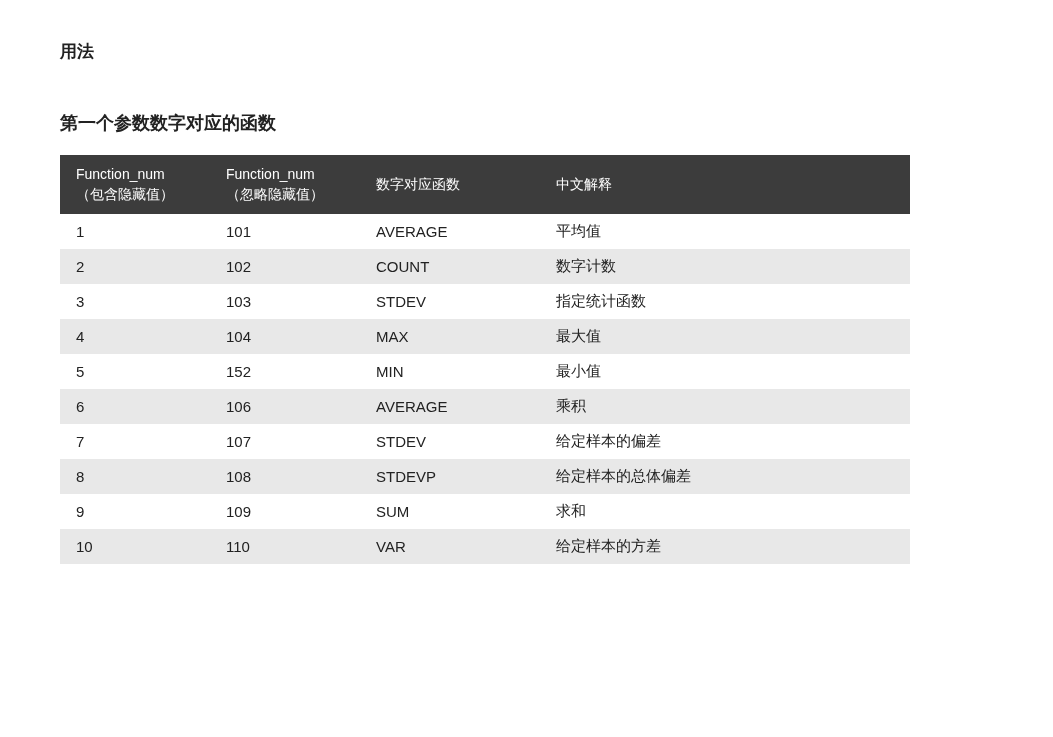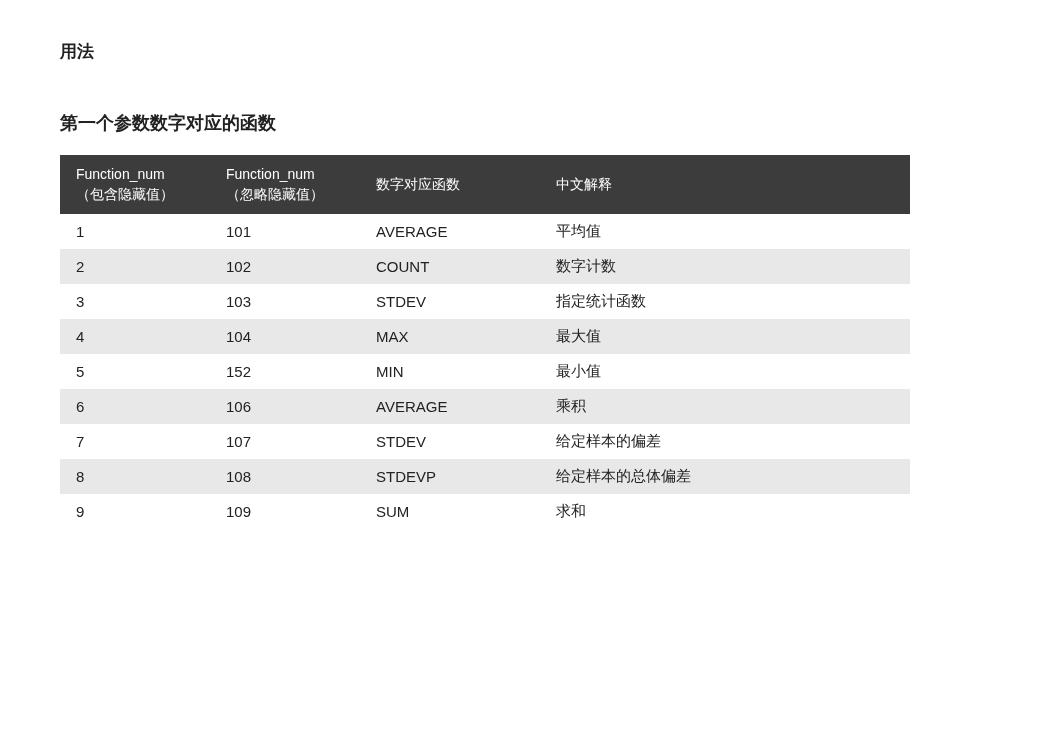--- a/index.html
+++ b/index.html
@@ -160,14 +160,20 @@
         <td>108</td>
         <td>STDEVP</td>
         <td>给定样本的总体偏差</td>
       </tr>
       <tr>
         <td>9</td>
         <td>109</td>
         <td>SUM</td>
         <td>求和</td>
       </tr>
+      <tr>
+        <td>10</td>
+        <td>110</td>
+        <td>VAR</td>
+        <td>给定样本的方差</td>
+      </tr>
     </tbody>
 </table>
 
 </body></html>

